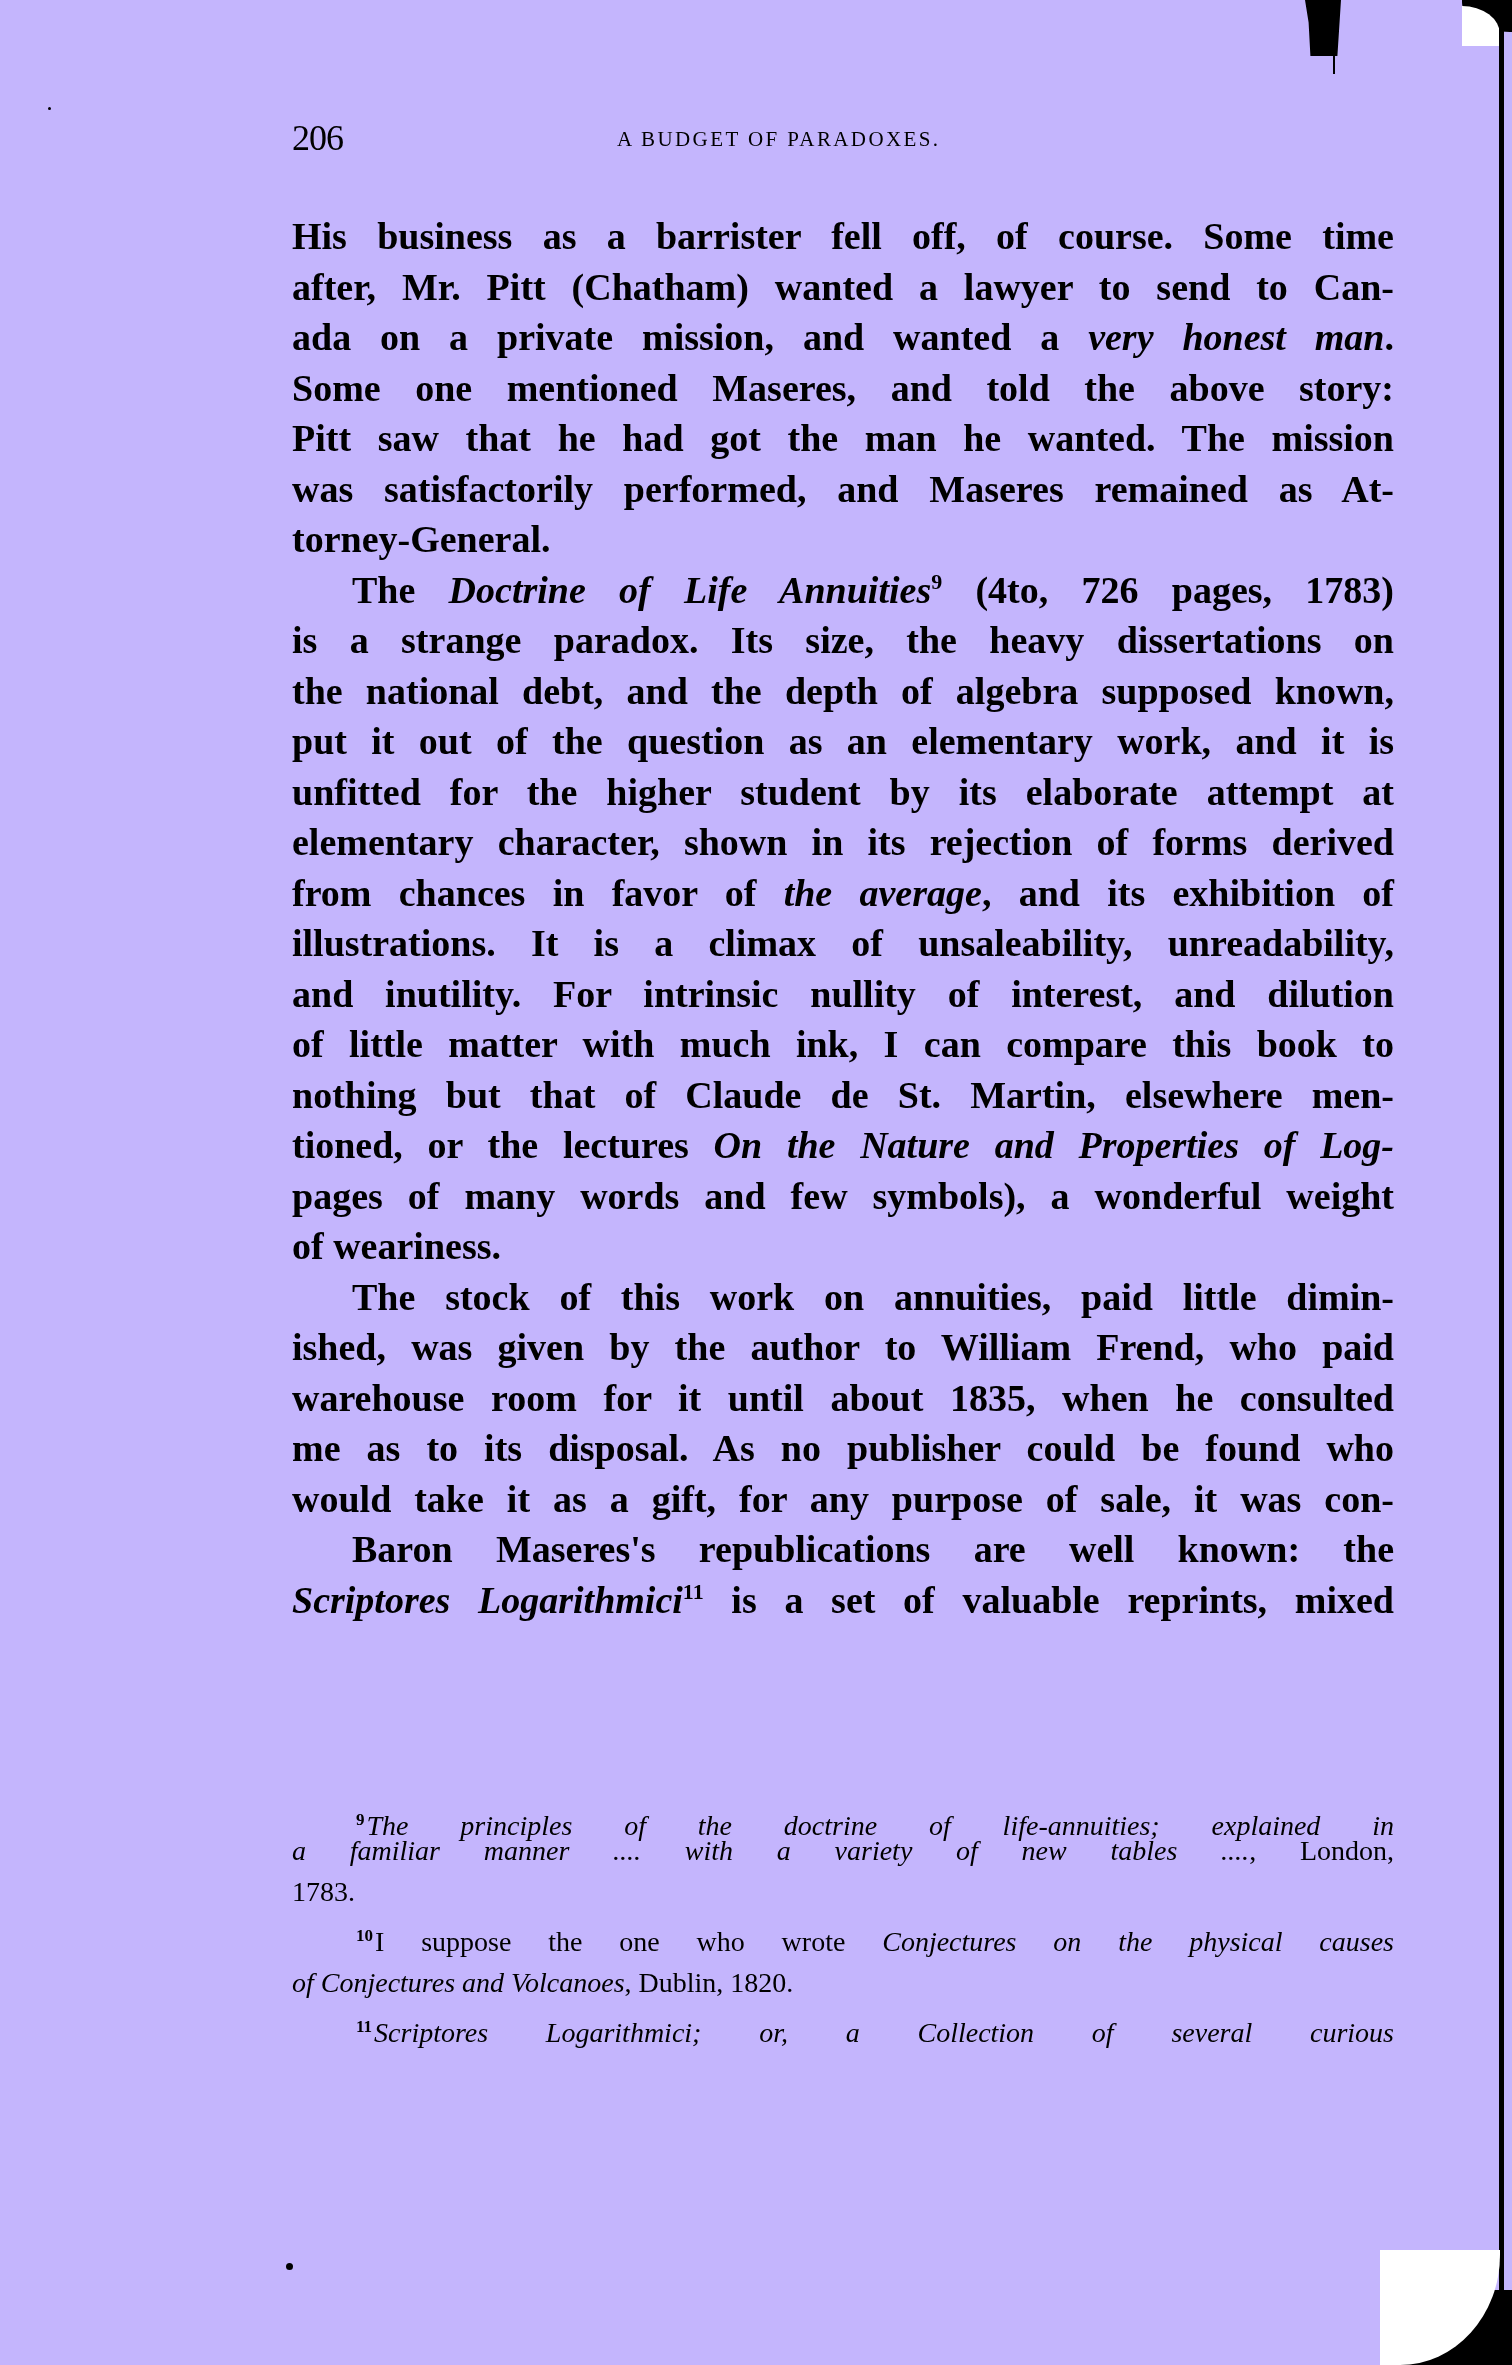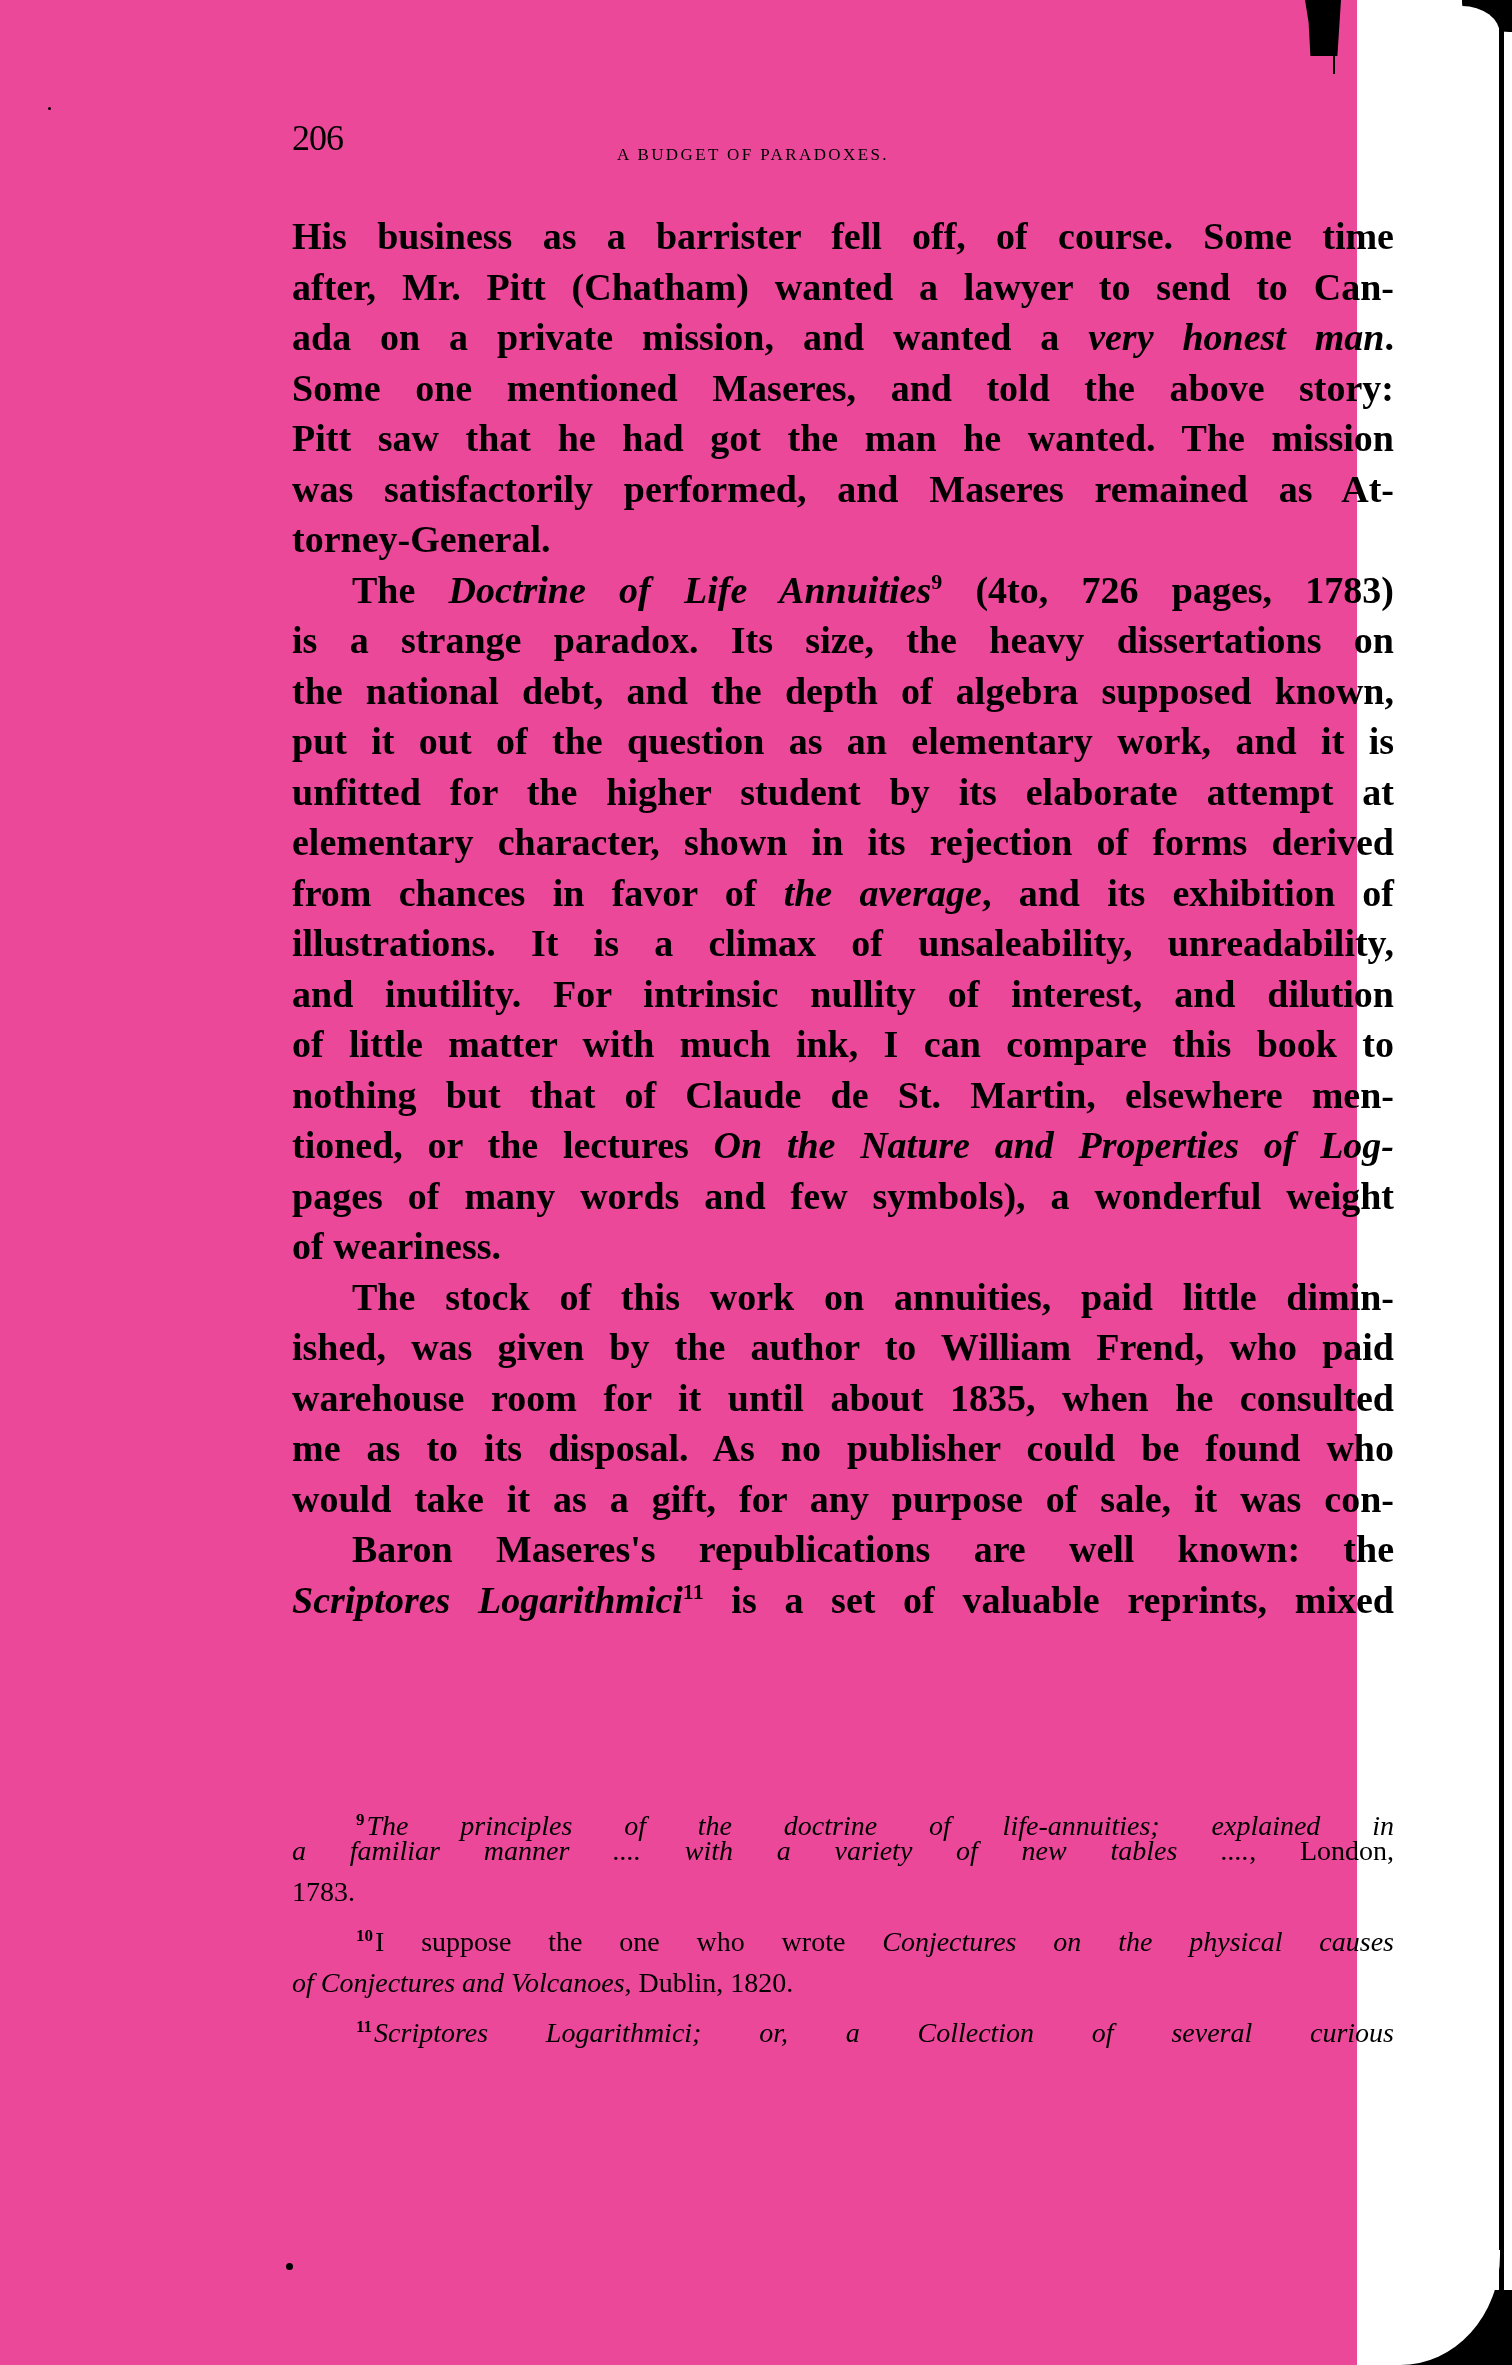--- a/index.html
+++ b/index.html
@@ -11,22 +11,22 @@
       width: 1512px;
       height: 2365px;
       position: relative;
       overflow: hidden;
       font-family: "Liberation Serif", "DejaVu Serif", serif;
       color: #000000;
     }
     .page {
       position: absolute;
       left: 0; top: 0;
-      width: 1357px; height: 2365px;
-      background: #ec4899;
+      width: 1512px; height: 2365px;
+      background: #c4b5fd;
     }
     
     .edge-right {
       position: absolute;
       left: 1499px; top: 28px;
       width: 5px; height: 2290px;
       background: #000;
     }
     .corner-top {
       position: absolute;
@@ -82,26 +82,25 @@
       position: absolute;
       left: 292px; top: 118px;
       font-size: 36px;
       line-height: 40px;
       letter-spacing: -1px;
     }
     .running-head {
       position: absolute;
       left: 617px; top: 127px;
       width: 450px;
-      font-size: 17px;
+      font-size: 21px;
       line-height: 24px;
       letter-spacing: 2.4px;
       text-transform: uppercase;
       white-space: nowrap;
-      margin-top: 16px;
     }
 
     
     .body-text {
       position: absolute;
       left: 292px; top: 211px;
       width: 1102px;
       font-size: 38px;
       line-height: 50.5px;
       font-weight: bold;

